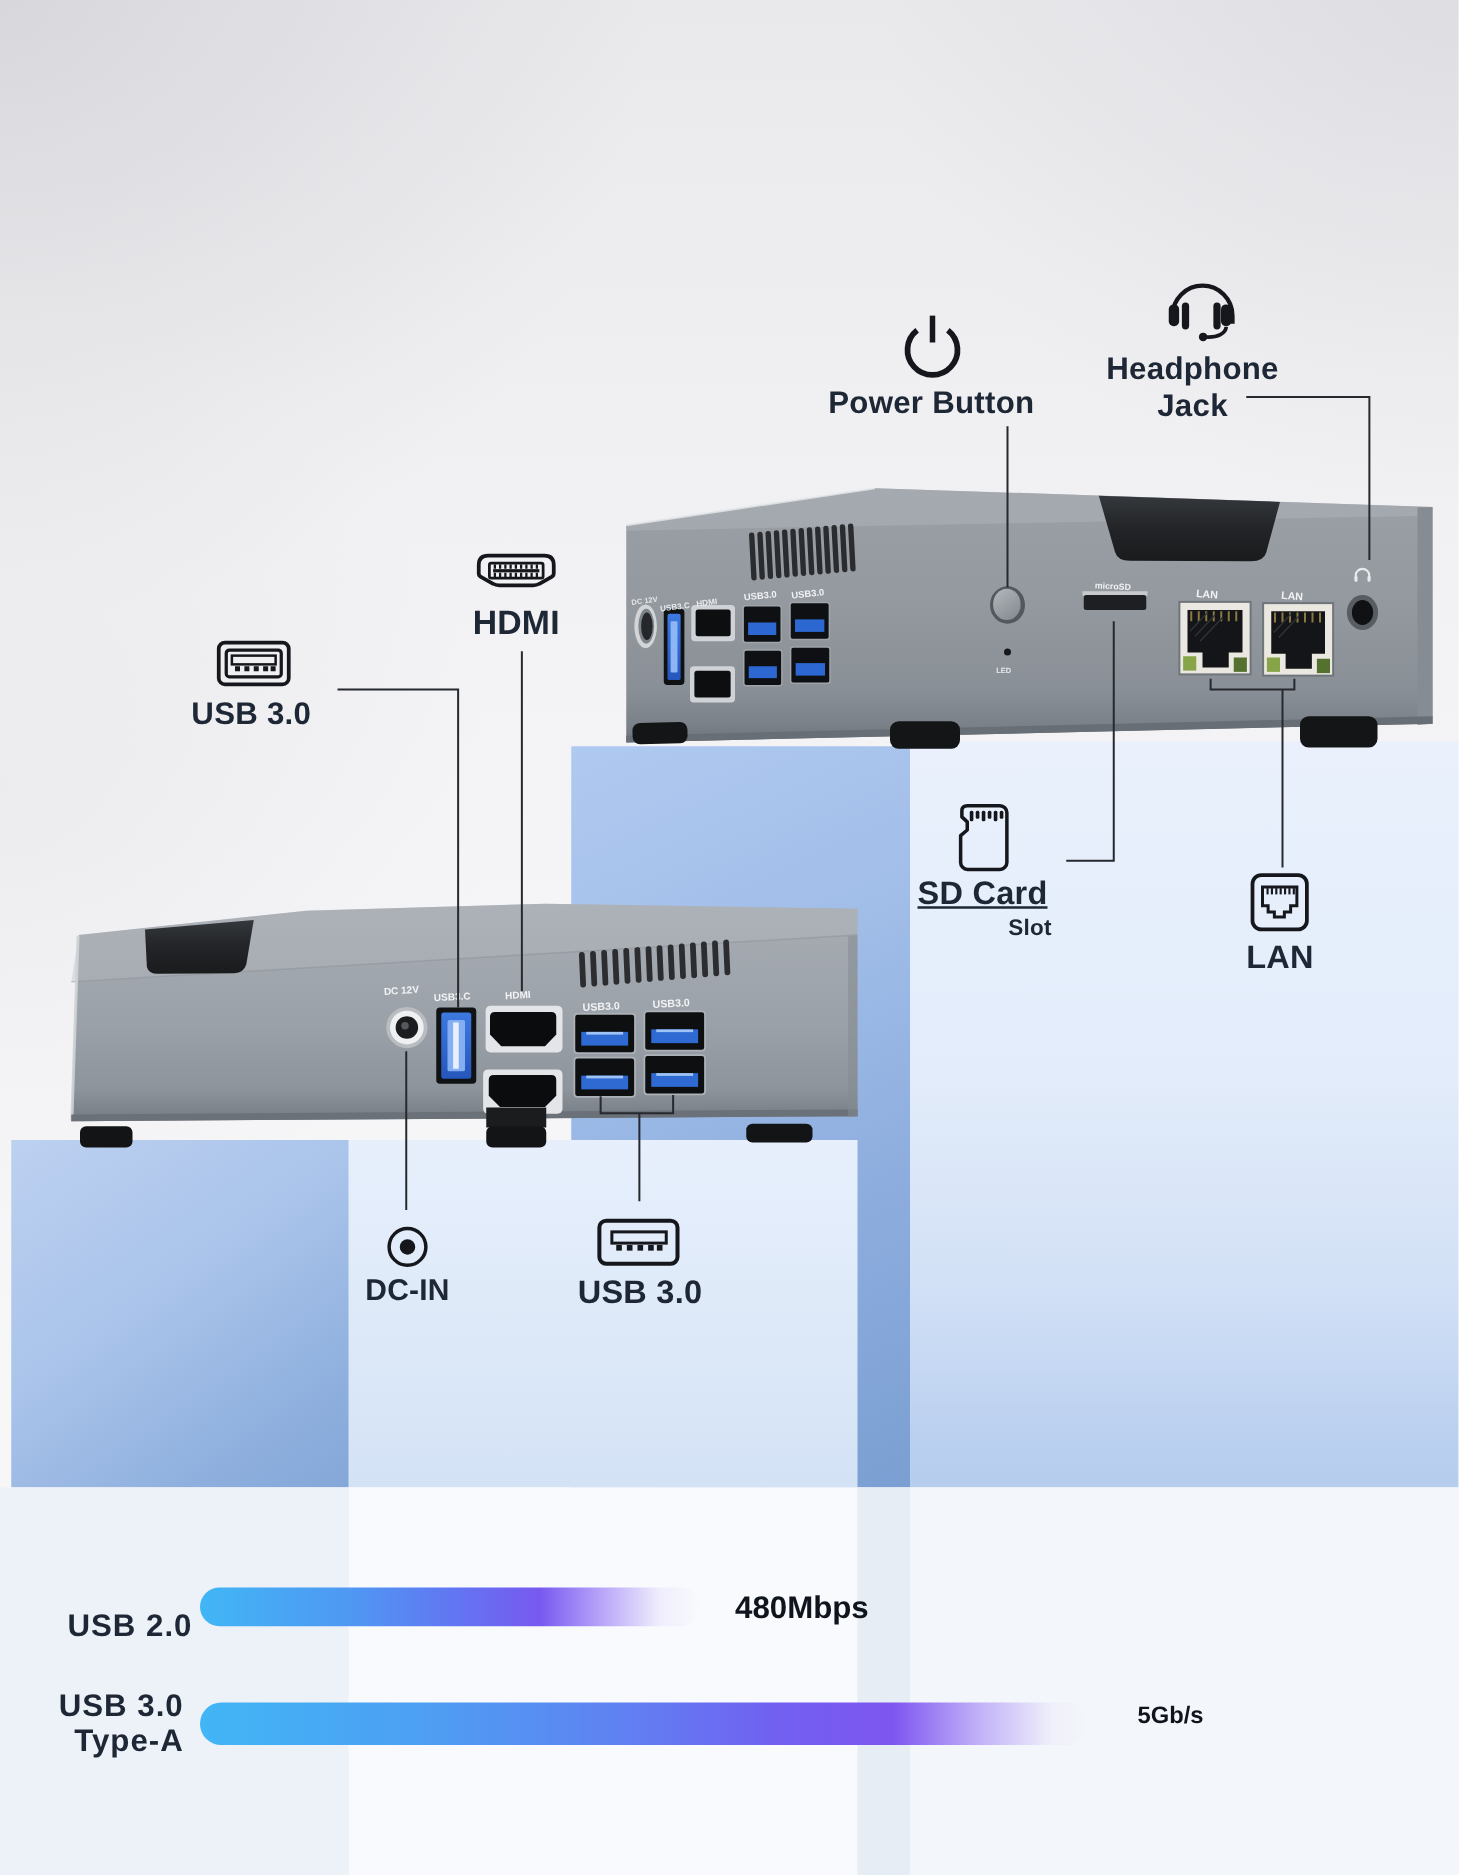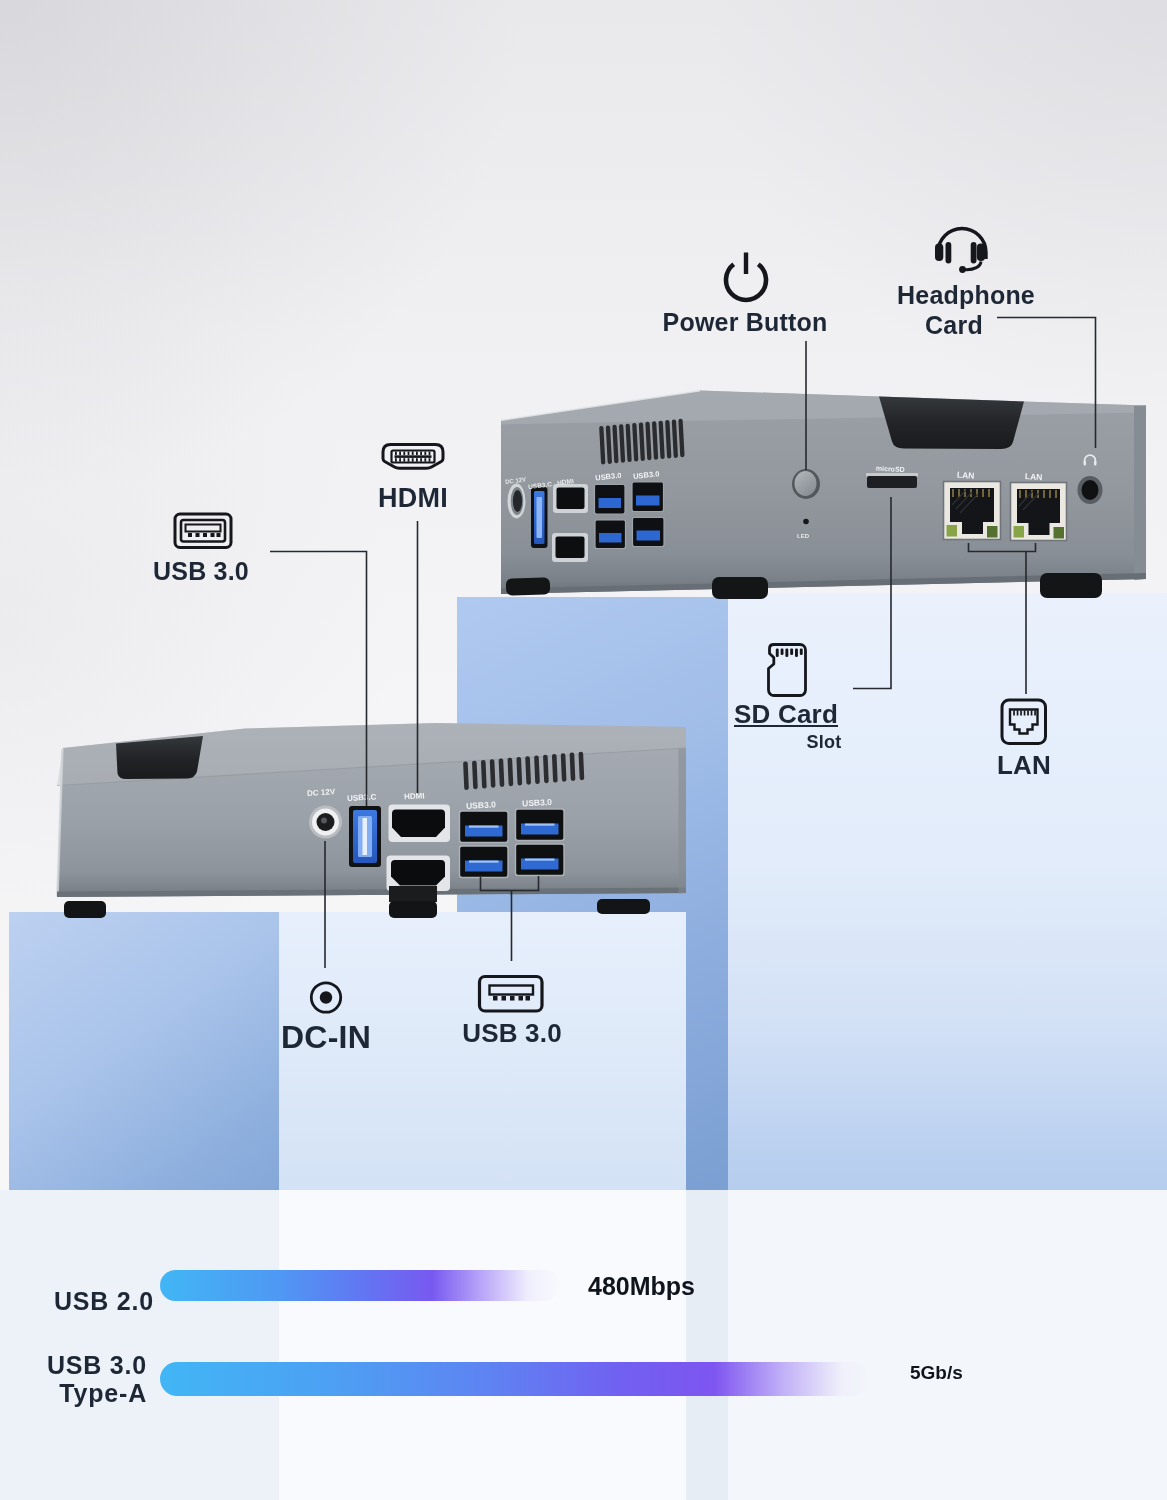--- a/index.html
+++ b/index.html
@@ -350,26 +350,26 @@
             <rect x="501.5" y="996" width="4.5" height="4.5"></rect>
             <rect x="510" y="996" width="4.5" height="4.5"></rect>
             <rect x="518.5" y="996" width="4.5" height="4.5"></rect>
             <rect x="525.5" y="996" width="4.5" height="4.5"></rect>
       </g>
     </g>
   </g>
   </svg>
 
   <div class="t lab ctr" style="left:745px;top:308px;">Power Button</div>
-  <div class="t lab ctr" style="left:954px;top:281px;margin-left:12px;">Headphone</div>
-  <div class="t lab ctr" style="left:954px;top:311px;">Card</div>
+  <div class="t lab ctr" style="left:954px;top:281px;">Headphone</div>
+  <div class="t lab ctr" style="left:954px;top:311px;">Jack</div>
   <div class="t lab ctr" style="left:413px;top:483px;font-size:27px;">HDMI</div>
   <div class="t lab ctr" style="left:201px;top:557px;">USB 3.0</div>
   <div class="t lab ctr" style="left:786px;top:699px;font-size:26px;text-decoration:underline;">SD Card</div>
   <div class="t lab ctr" style="left:824px;top:732px;font-size:18px;">Slot</div>
   <div class="t lab ctr" style="left:1024px;top:750px;font-size:26px;">LAN</div>
-  <div class="t lab ctr" style="left:326px;top:1019px;font-size:32px;">DC-IN</div>
+  <div class="t lab ctr" style="left:326px;top:1019px;font-size:24px;">DC-IN</div>
   <div class="t lab ctr" style="left:512px;top:1018px;font-size:26px;">USB 3.0</div>
   <div class="t" style="left:0px;top:1271px;width:154px;text-align:right;font-size:25px;letter-spacing:0.8px;margin-top:16px;">USB 2.0</div>
   <div class="t" style="left:588px;top:1272px;font-size:25px;color:#10151d;">480Mbps</div>
   <div class="t" style="left:0px;top:1351px;width:147px;text-align:right;font-size:25px;line-height:28px;letter-spacing:0.8px;">USB 3.0<br>Type-A</div>
   <div class="t" style="left:910px;top:1362px;font-size:19px;color:#10151d;">5Gb/s</div>
 </div>
 
 </body></html>

